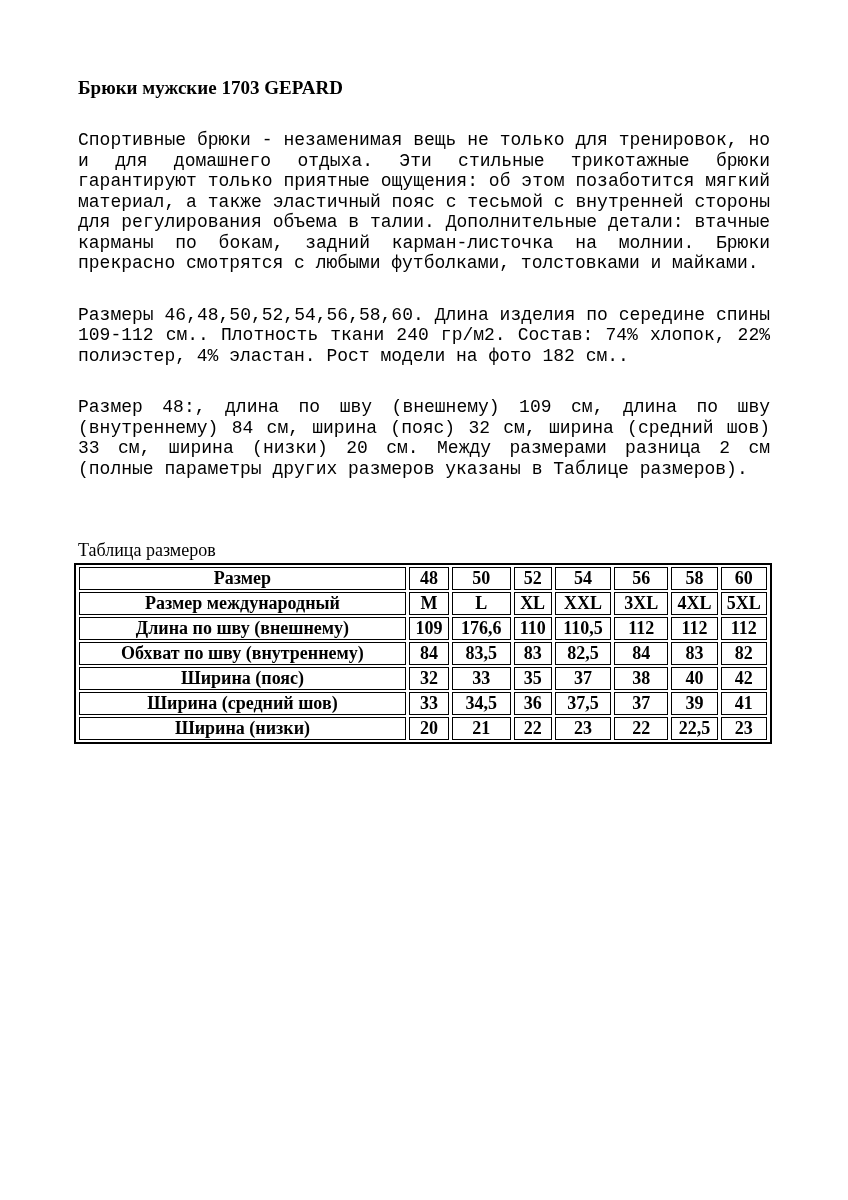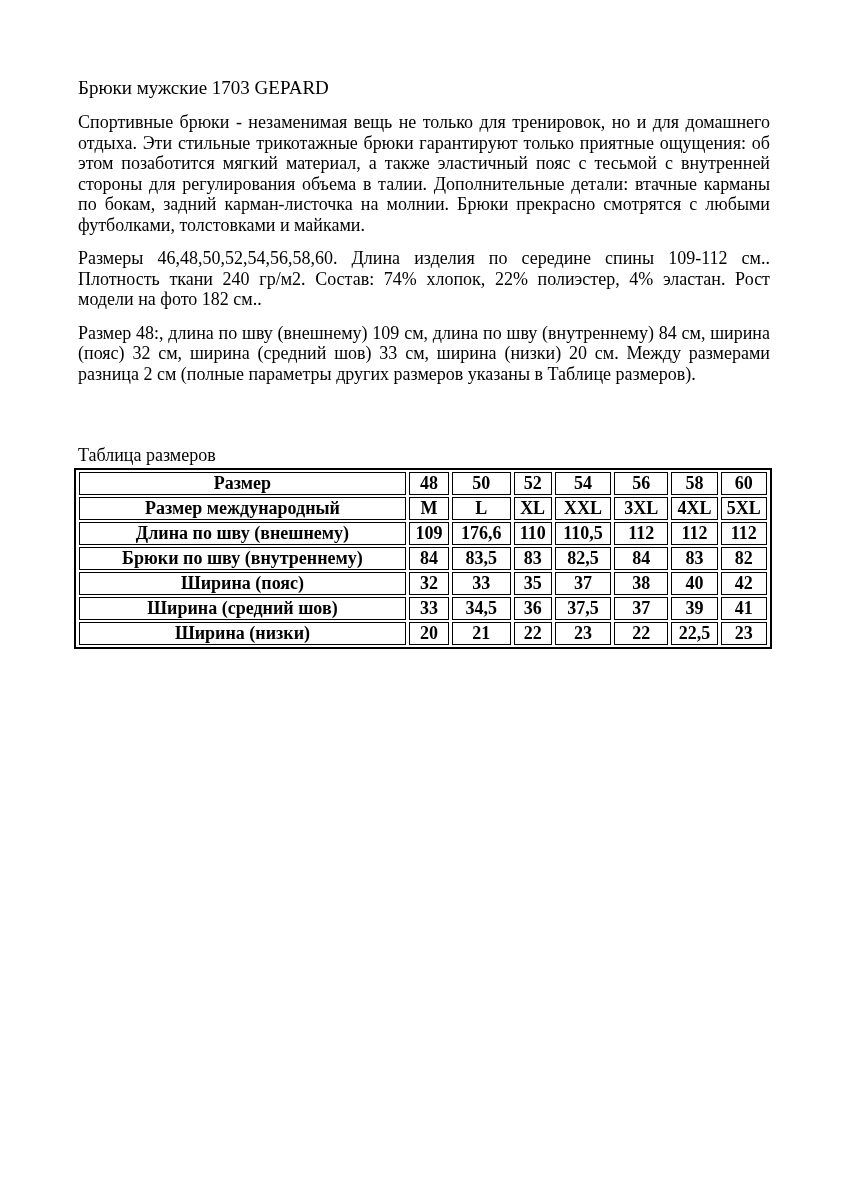--- a/index.html
+++ b/index.html
@@ -19,25 +19,26 @@
   }
   .doc {
     width: 848px;
     height: 1200px;
     padding: 0 78px;
   }
   .title {
     margin: 76px 0 0 0;
     font-size: 19px;
     line-height: 23px;
-    font-weight: normal;
+    font-weight: bold;
   }
   .para {
-    margin: 13px 0 0 0;
+    margin: 31px 0 0 0;
     text-align: justify;
+    font-family: Liberation Mono, monospace;
   }
   .table-caption {
     margin: 61px 0 0 0;
     text-align: left;
   }
   table.size-table {
     margin: 2px 0 0 -4px;
     width: 698px;
     table-layout: fixed;
     border-collapse: separate;
@@ -110,21 +111,21 @@
           <th>Длина по шву (внешнему)</th>
           <td>109</td>
           <td>176,6</td>
           <td>110</td>
           <td>110,5</td>
           <td>112</td>
           <td>112</td>
           <td>112</td>
         </tr>
         <tr>
-          <th>Брюки по шву (внутреннему)</th>
+          <th>Обхват по шву (внутреннему)</th>
           <td>84</td>
           <td>83,5</td>
           <td>83</td>
           <td>82,5</td>
           <td>84</td>
           <td>83</td>
           <td>82</td>
         </tr>
         <tr>
           <th>Ширина (пояс)</th>

